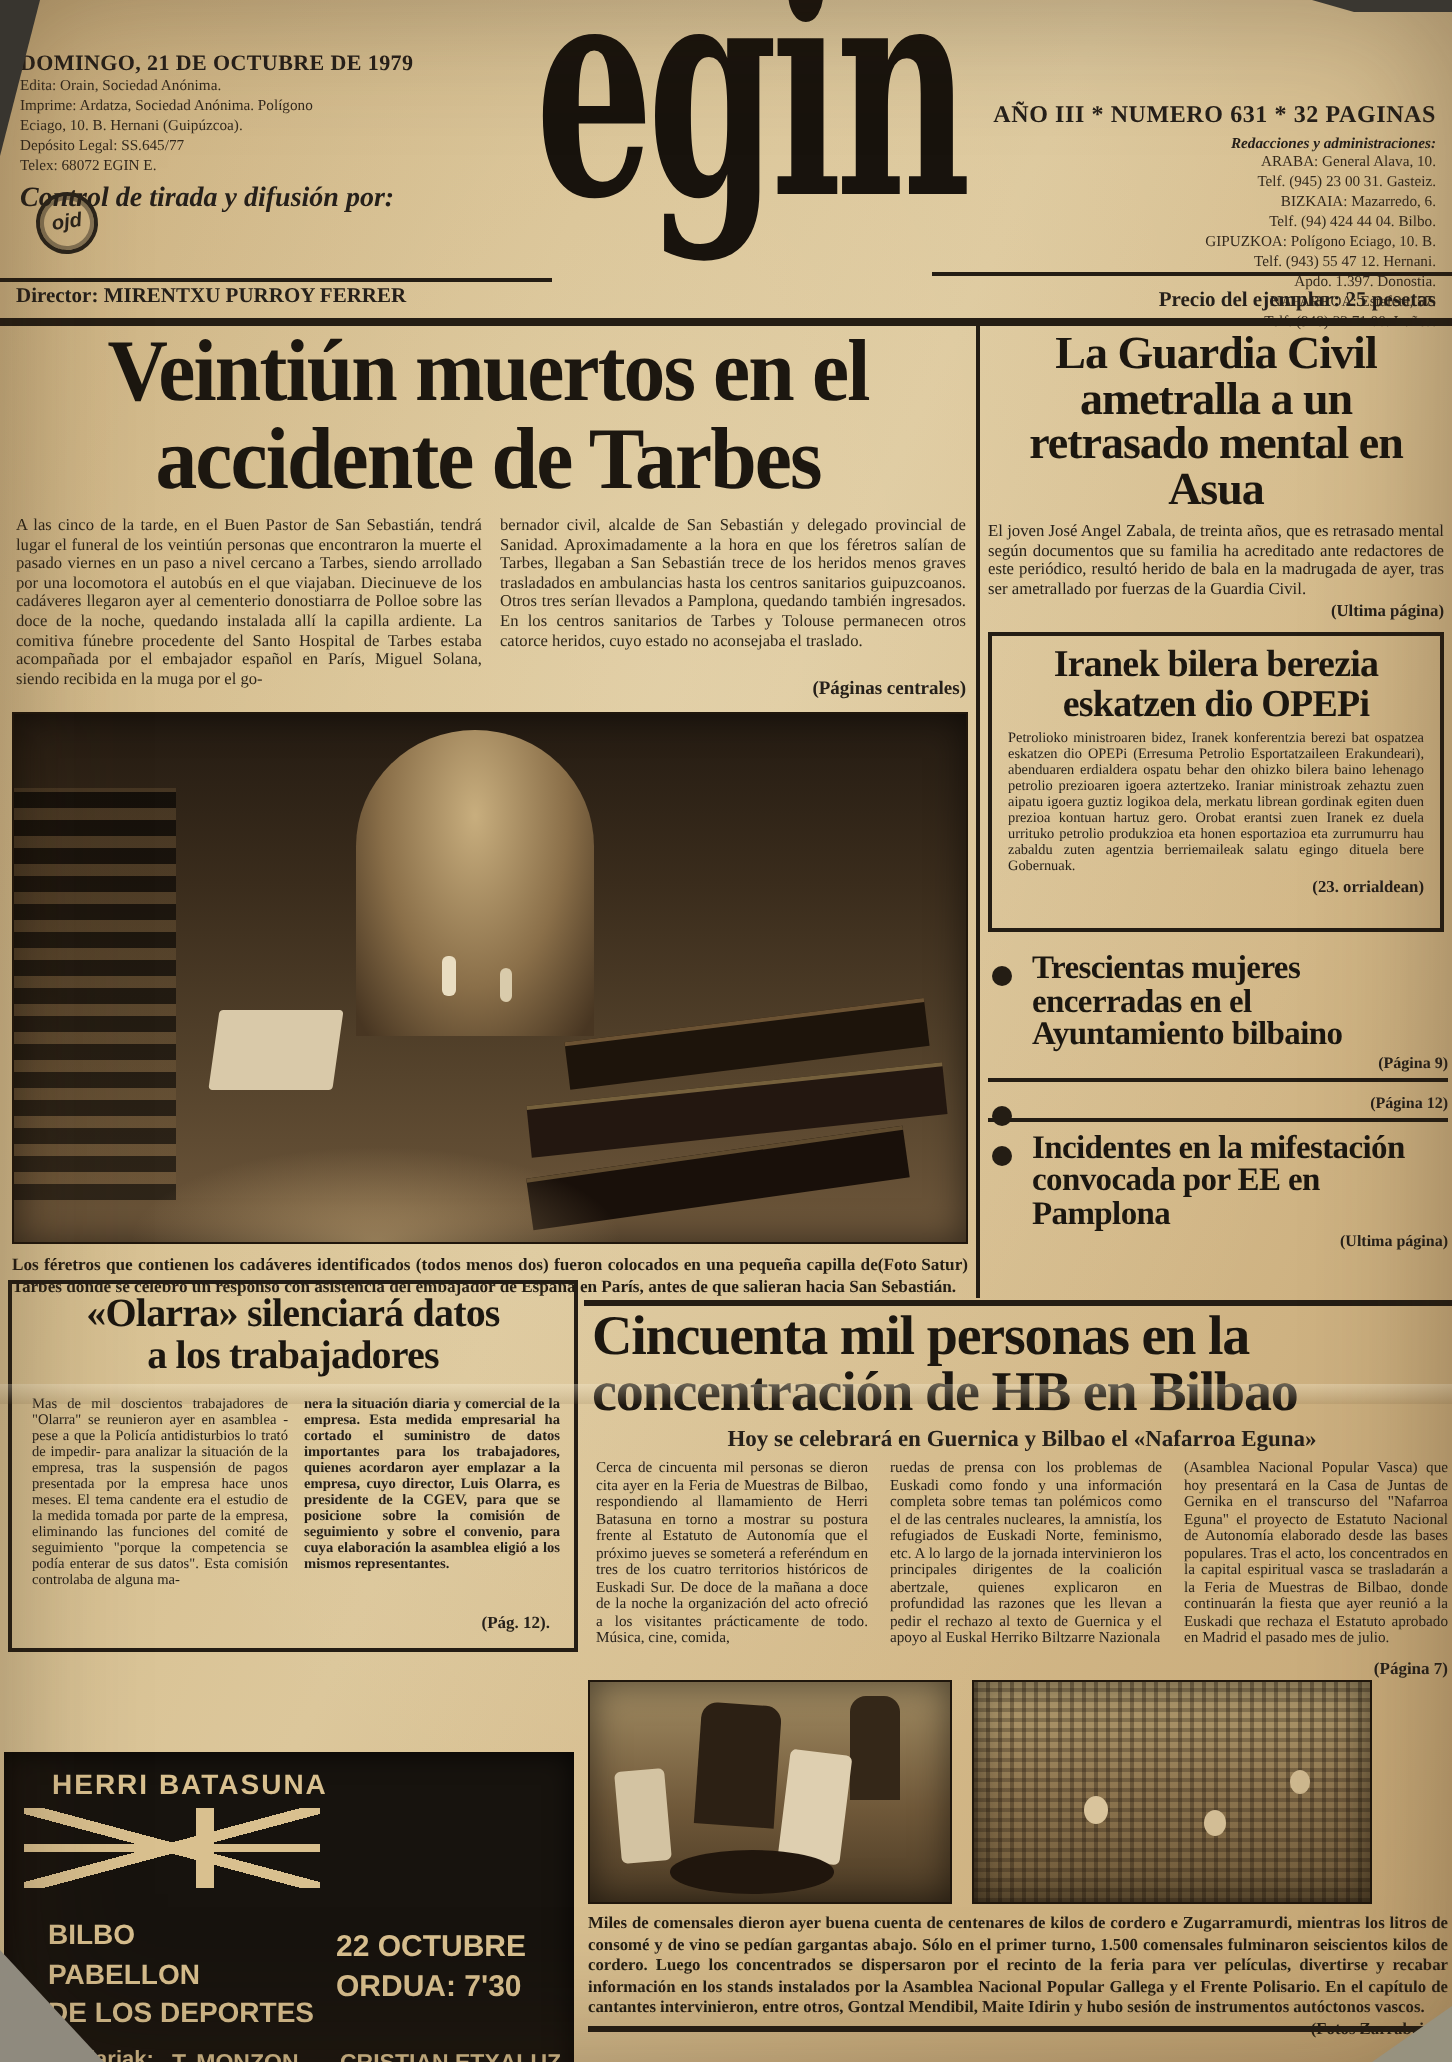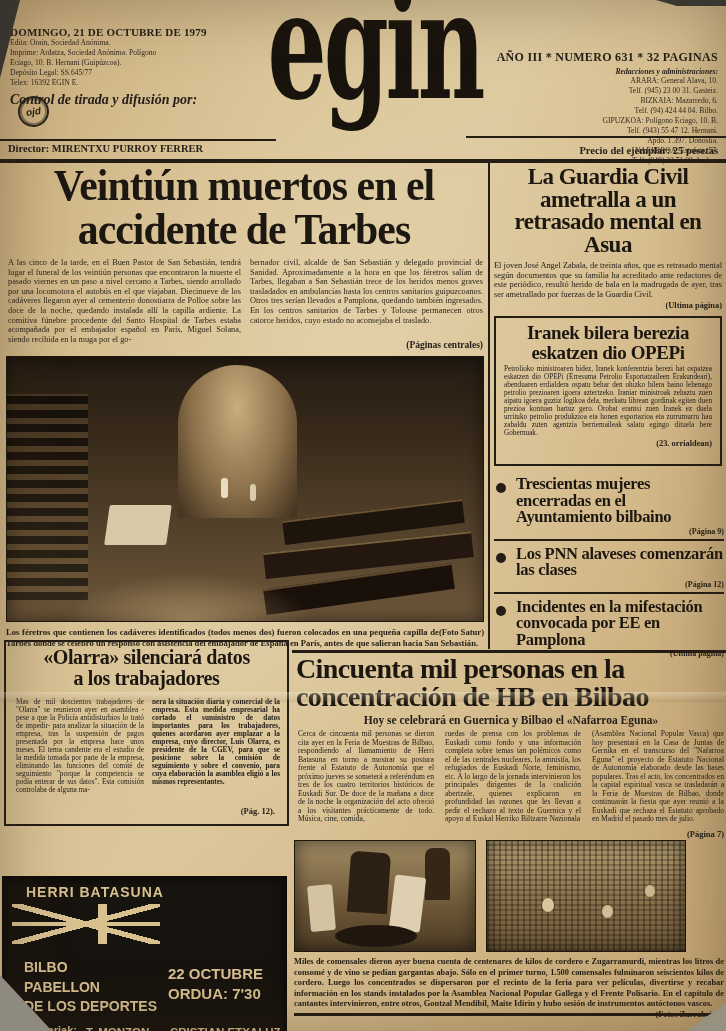--- a/index.html
+++ b/index.html
@@ -130,21 +130,21 @@
 <body>
 
 <div class="paper">
 
   <div class="abs hdr-left">
     <div class="date-line">DOMINGO, 21 DE OCTUBRE DE 1979</div>
     <div class="pub-line">Edita: Orain, Sociedad Anónima.</div>
     <div class="pub-line">Imprime: Ardatza, Sociedad Anónima. Polígono</div>
     <div class="pub-line">Eciago, 10. B. Hernani (Guipúzcoa).</div>
     <div class="pub-line">Depósito Legal: SS.645/77</div>
-    <div class="pub-line">Telex: 16392 EGIN E.</div>
+    <div class="pub-line">Telex: 68072 EGIN E.</div>
     <div class="control-line">Control de tirada y difusión por:</div>
   </div>
   <div class="abs ojd">
     <span>ojd</span>
   </div>
 
   <div class="abs masthead">egin</div>
 
   <div class="abs hdr-right">
     <div class="issue-line">AÑO III * NUMERO 631 * 32 PAGINAS</div>
@@ -205,21 +205,20 @@
   </div>
 
   <div class="abs briefs">
     <div class="brief">
       <span class="bullet"></span>
       <div class="brief-h">Trescientas mujeres encerradas en el Ayuntamiento bilbaino</div>
       <div class="brief-ref">(Página 9)</div>
     </div>
     <div class="brief">
       <span class="bullet"></span>
-      <div class="brief-h">Los PNN alaveses comenzarán las clases</div>
       <div class="brief-ref">(Página 12)</div>
     </div>
     <div class="brief">
       <span class="bullet"></span>
       <div class="brief-h">Incidentes en la mifestación convocada por EE en Pamplona</div>
       <div class="brief-ref">(Ultima página)</div>
     </div>
   </div>
 
   <div class="abs rule rule-mid"></div>

